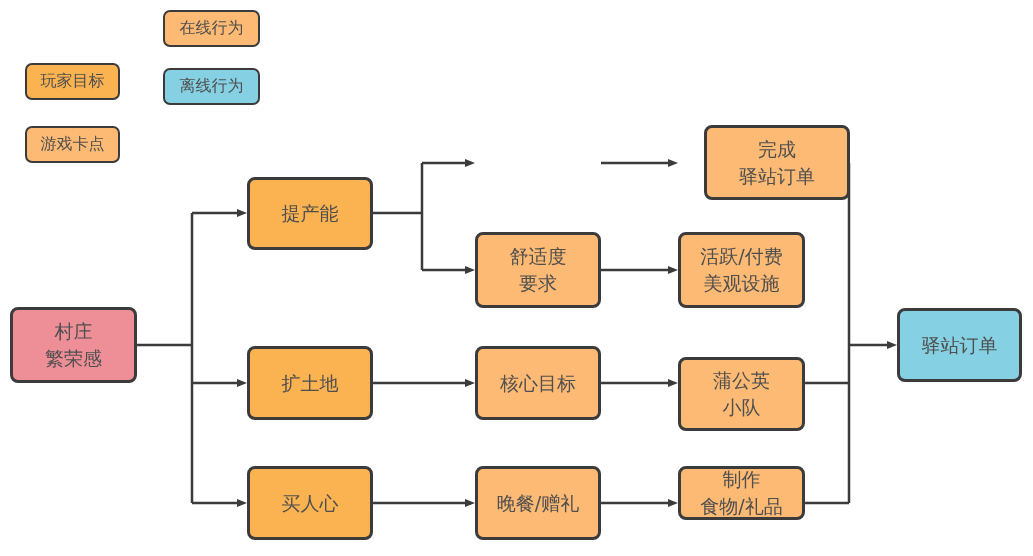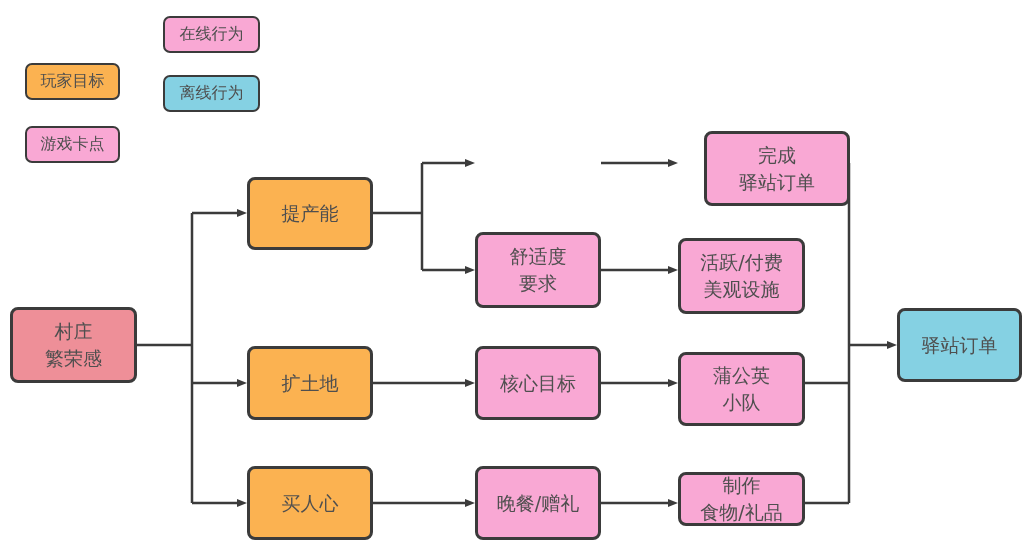--- a/index.html
+++ b/index.html
@@ -15,22 +15,22 @@
     position:absolute;z-index:1;
     display:flex;align-items:center;justify-content:center;
     text-align:center;white-space:pre-line;
     box-sizing:border-box;
     border:3px solid #3b3b3b;border-radius:8px;
     font-size:19px;line-height:1.4;color:#4f4f4f;
   }
   .legend-item{font-size:16px;border-width:2.5px;border-radius:7px;}
   .pink{background:#ee8f98;}
   .orange{background:#fbb251;}
-  .yellow{background:#f9a8d4;}
-  .green{background:#f9a8d4;margin-top:6px;}
+  .yellow{background:#fdba74;}
+  .green{background:#fdba74;}
   .blue{background:#85d1e3;}
 </style>
 </head>
 <body>
 
 <div class="canvas">
 
   <svg class="edges" width="1033" height="556" viewBox="0 0 1033 556" xmlns="http://www.w3.org/2000/svg">
     <defs>
       <marker id="arrow" markerWidth="11" markerHeight="9" refX="0" refY="4" orient="auto" markerUnits="userSpaceOnUse">
@@ -60,39 +60,39 @@
       <path d="M805,163 H849"></path>
       <path d="M849,163 V503"></path>
       <path d="M805,383 H849"></path>
       <path d="M805,503 H849"></path>
       <path d="M849,345 H887" marker-end="url(#arrow)"></path>
     </g>
   </svg>
 
   <div class="node legend-item green" style="left:163px;top:10px;width:97px;height:37px">在线行为</div>
   <div class="node legend-item orange" style="left:25px;top:63px;width:95px;height:37px">玩家目标</div>
-  <div class="node legend-item blue" style="left:163px;top:75px;width:97px;height:37px">离线行为</div>
+  <div class="node legend-item blue" style="left:163px;top:68px;width:97px;height:37px">离线行为</div>
   <div class="node legend-item yellow" style="left:25px;top:126px;width:95px;height:37px">游戏卡点</div>
 
   <div class="node pink" style="left:10px;top:307px;width:127px;height:76px">村庄
 繁荣感</div>
 
   <div class="node orange" style="left:247px;top:177px;width:126px;height:73px">提产能</div>
   <div class="node orange" style="left:247px;top:346px;width:126px;height:74px">扩土地</div>
   <div class="node orange" style="left:247px;top:466px;width:126px;height:74px">买人心</div>
 
   <div class="node yellow" style="left:475px;top:232px;width:126px;height:76px">舒适度
 要求</div>
   <div class="node yellow" style="left:475px;top:346px;width:126px;height:74px">核心目标</div>
   <div class="node yellow" style="left:475px;top:466px;width:126px;height:74px">晚餐/赠礼</div>
 
   <div class="node green" style="left:704px;top:125px;width:146px;height:75px">完成
 驿站订单</div>
   <div class="node green" style="left:678px;top:232px;width:127px;height:76px">活跃/付费
 美观设施</div>
-  <div class="node green" style="left:678px;top:346px;width:127px;height:74px">蒲公英
+  <div class="node green" style="left:678px;top:357px;width:127px;height:74px">蒲公英
 小队</div>
   <div class="node green" style="left:678px;top:466px;width:127px;height:54px">制作
 食物/礼品</div>
 
   <div class="node blue" style="left:897px;top:308px;width:125px;height:74px">驿站订单</div>
 
 </div>
 
 </body></html>

